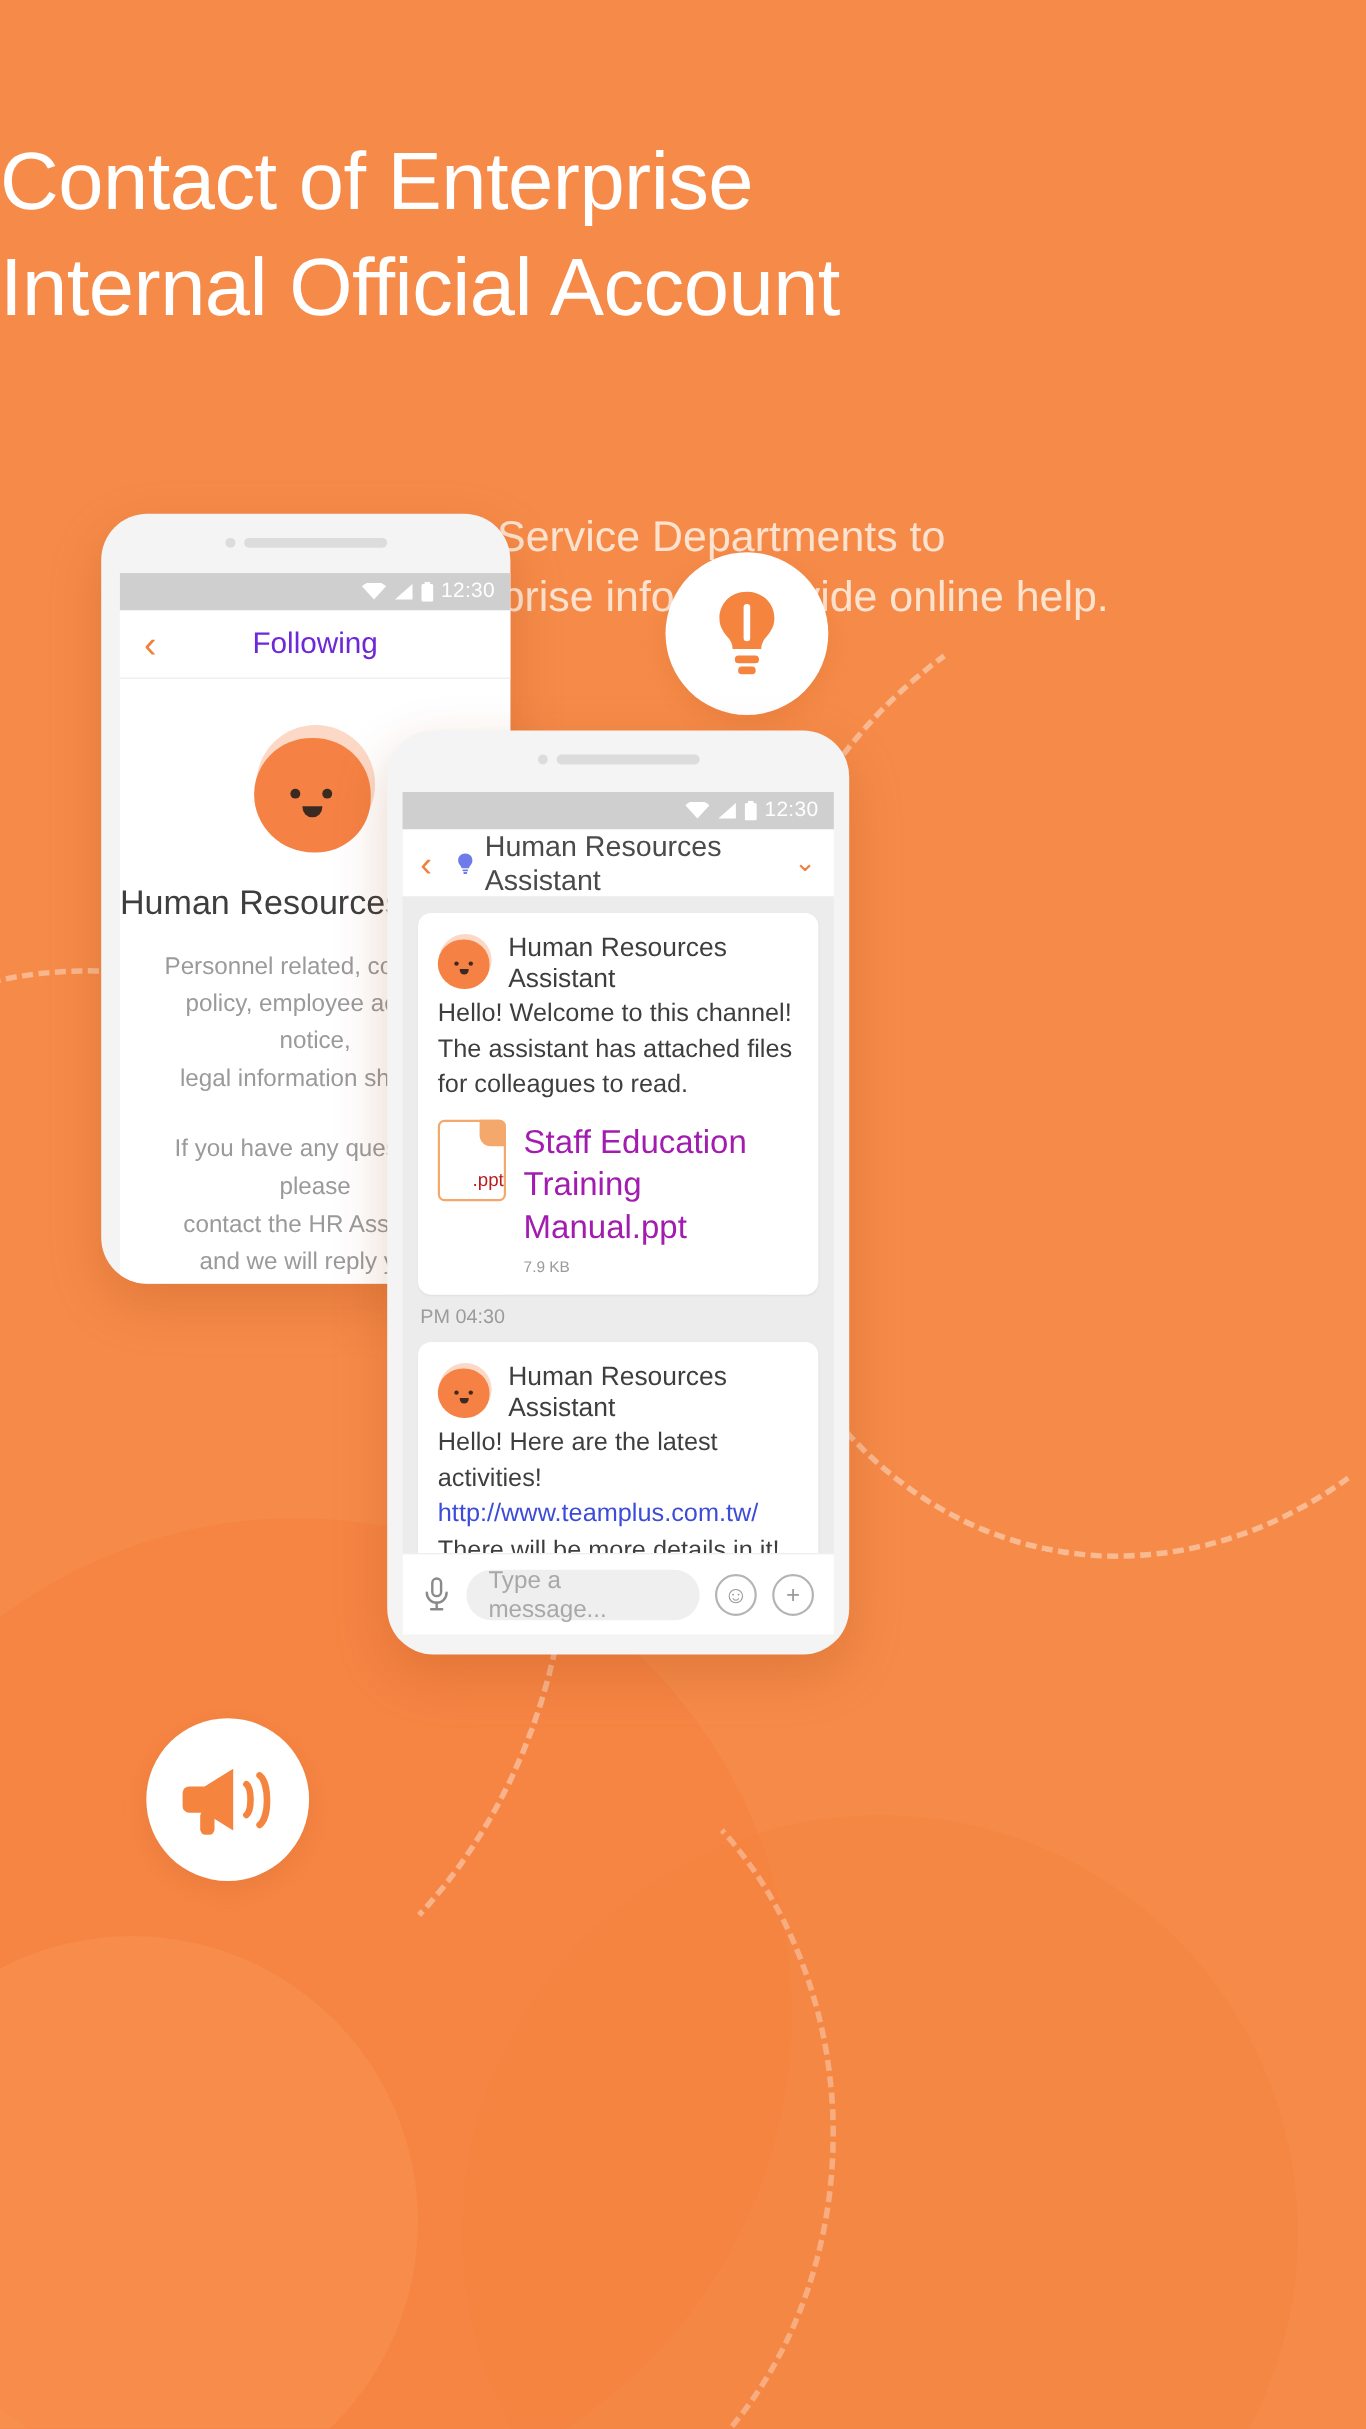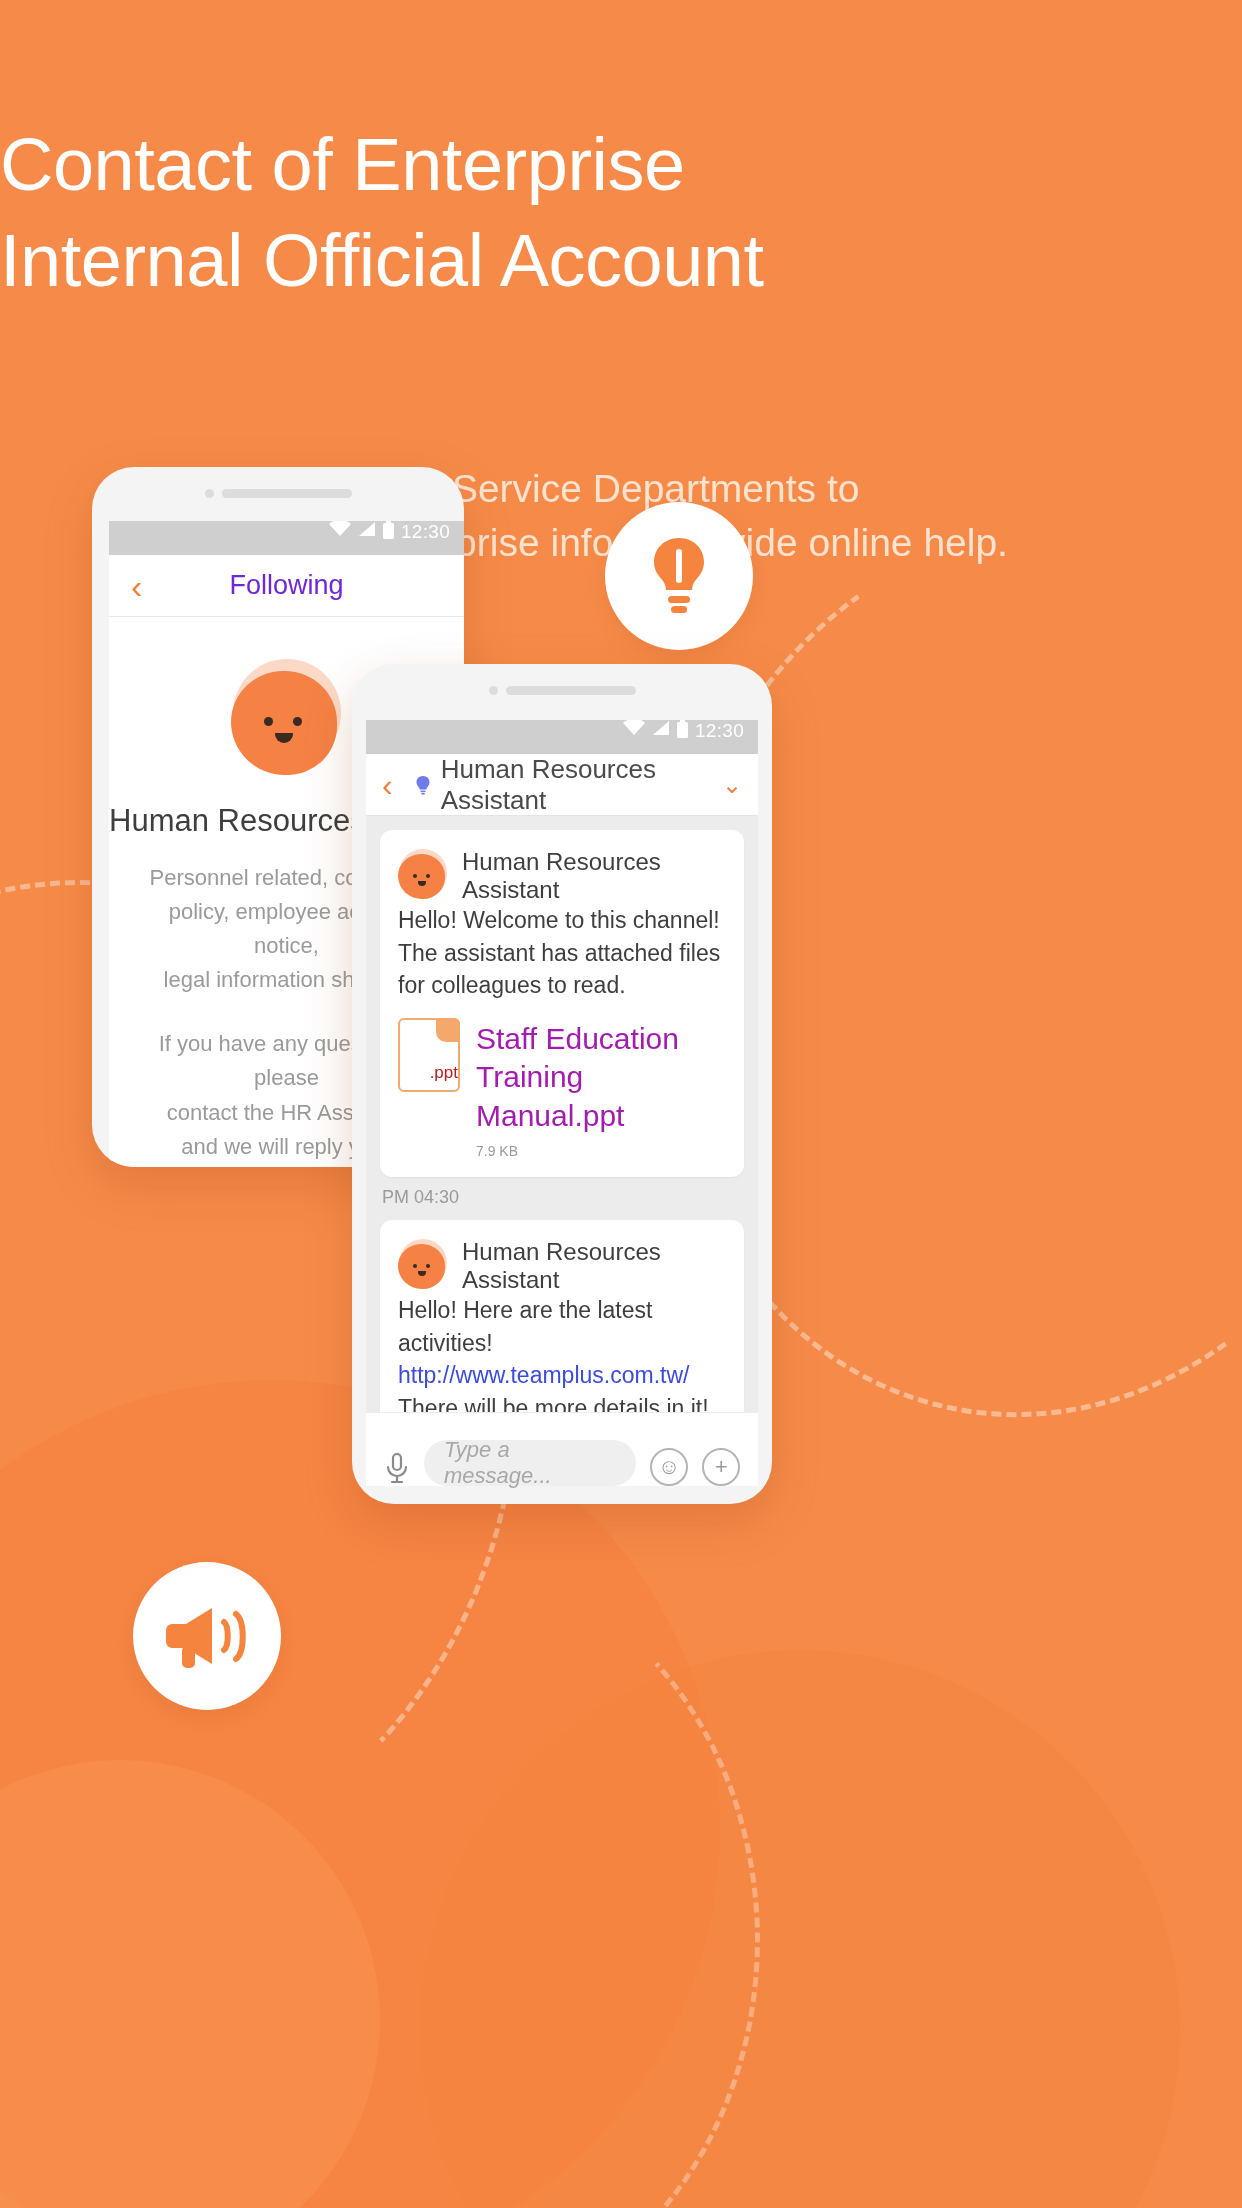--- a/index.html
+++ b/index.html
@@ -63,21 +63,21 @@
     overflow:hidden;
   }
   .phone-speaker {
     position:absolute; top:22px; left:0; width:100%;
     display:flex; justify-content:center; align-items:center; gap:8px;
   }
   .spk-dot { width:9px; height:9px; border-radius:50%; background:#DCDCDC; }
   .spk-bar { width:130px; height:9px; border-radius:5px; background:#DCDCDC; }
   .statusbar {
     height:34px; background:#CFCFCF;
-    display:flex; align-items:flex-start; justify-content:flex-end;
+    display:flex; align-items:center; justify-content:flex-end;
     gap:7px; padding-right:14px;
     font-size:18px; color:#FFFFFF;
   }
   .sb-time { font-size:19px; color:#FFFFFF; letter-spacing:.3px; }
 
   
   #phone1 { left:92px; top:467px; width:372px; height:700px; }
   #phone1 .screen { position:absolute; top:54px; left:17px; right:0; bottom:0; background:#FFFFFF; }
   .navbar1 {
     height:62px; background:#FFFFFF; border-bottom:1px solid #E8E8E8;
@@ -150,23 +150,22 @@
   .file-ico .ext {
     position:absolute; left:0; right:0; bottom:7px; text-align:right;
     font-size:17px; color:#b91c1c;
   }
   .file-meta { padding-top:2px; }
   .file-name { font-size:30px; line-height:1.28; color:#a21caf; }
   .file-size { margin-top:8px; font-size:14px; color:#9A9A9A; }
   .ts { font-size:18px; color:#9B9B9B; margin:10px 2px 12px 2px; }
   .inputbar {
     flex:0 0 auto; height:74px; background:#FFFFFF;
-    display:flex; align-items:flex-end; gap:14px; padding:0 18px;
+    display:flex; align-items:center; gap:14px; padding:0 18px;
     border-top:1px solid #ECECEC;
-    font-style:italic;
   }
   .inputbox {
     flex:1; height:46px; background:#EFEFEF; border-radius:23px;
     display:flex; align-items:center; padding:0 20px;
     font-size:22px; color:#A8A8A8;
   }
   .round-ico {
     width:38px; height:38px; border-radius:50%;
     border:2px solid #B4B4B4; color:#9A9A9A;
     display:flex; align-items:center; justify-content:center;

